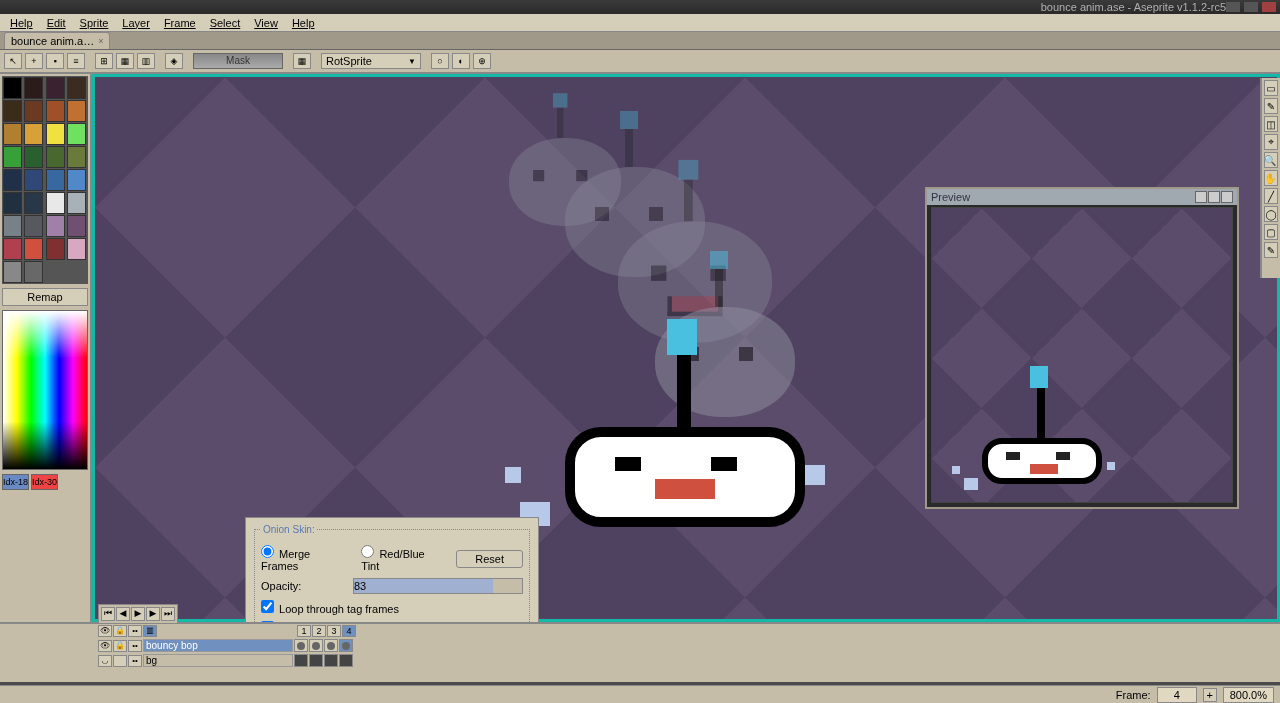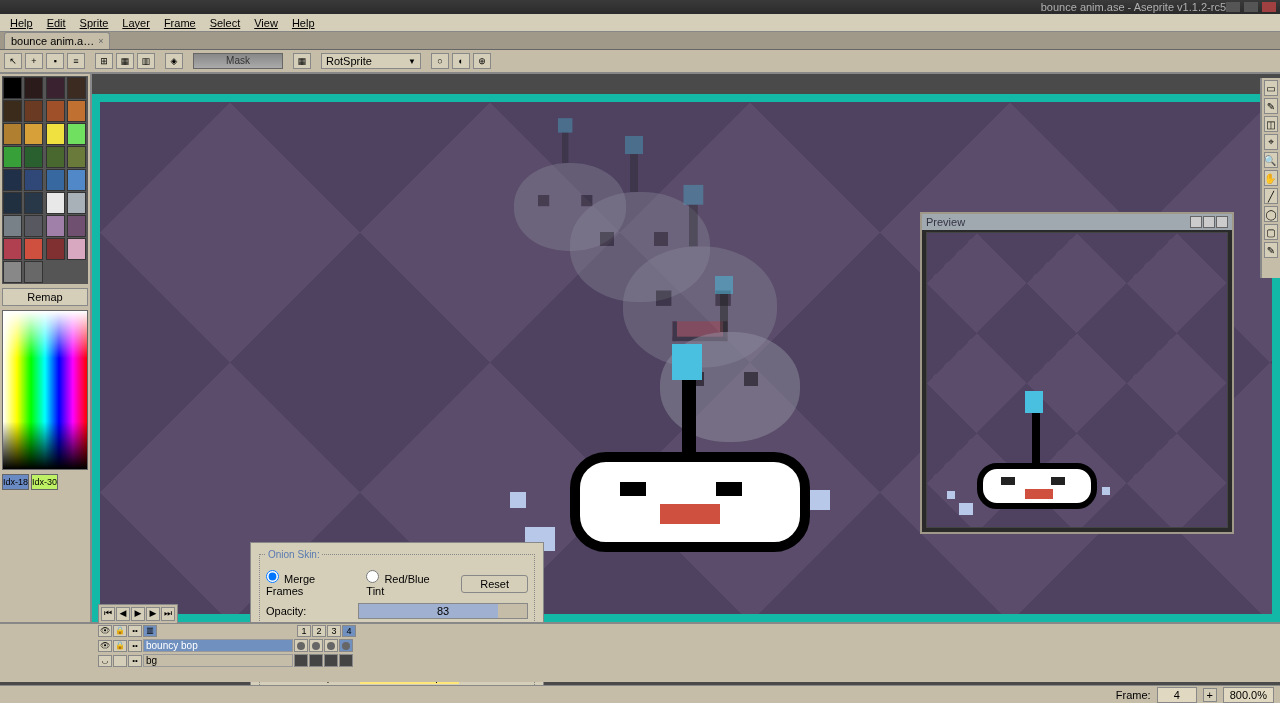--- a/index.html
+++ b/index.html
@@ -34,24 +34,24 @@
 
 .leftpanel { width: 92px; background: #c5bda8; border-right: 2px solid #888; display: flex; flex-direction: column; padding: 2px; }
 .palette { display: grid; grid-template-columns: repeat(4, 1fr); gap: 1px; background: #555; padding: 1px; }
 .palette .sw { width: 19px; height: 22px; border: 1px solid #333; }
 .remapbtn { margin-top: 4px; height: 18px; background: #d5cfb9; border: 1px solid #888; text-align: center; line-height: 16px; cursor: pointer; }
 .spectrum { margin-top: 4px; height: 160px; background: linear-gradient(to right, #fff, #ff0, #0f0, #0ff, #00f, #f0f, #f00); position: relative; border: 1px solid #666; }
 .spectrum::after { content:''; position:absolute; inset:0; background: linear-gradient(to bottom, rgba(255,255,255,1), rgba(255,255,255,0) 30%, rgba(0,0,0,0) 70%, rgba(0,0,0,1)); }
 .idxbtns { margin-top: 4px; display: flex; flex-direction: row; gap: 2px; }
 .idxbtn { height: 16px; border: 1px solid #666; text-align: center; line-height: 14px; font-size: 9px; cursor: pointer; }
 .idx1 { background: #6a8ac4; }
-.idx2 { background: #bef264; }
-
-
-.canvaswrap { flex: 1; position: relative; background: #7dd3fc; border: 8px solid #14b8a6; margin-top: 20px; }
+.idx2 { background: #ef4444; }
+
+
+.canvaswrap { flex: 1; position: relative; background: #7dd3fc; border: 3px solid #14b8a6; }
 .canvas { position: absolute; inset: 0; background-image: 
   linear-gradient(45deg, #4e4260 25%, transparent 25%), 
   linear-gradient(-45deg, #4e4260 25%, transparent 25%), 
   linear-gradient(45deg, transparent 75%, #4e4260 75%), 
   linear-gradient(-45deg, transparent 75%, #4e4260 75%);
   background-size: 260px 260px;
   background-color: #5a4c6a; }
 
 
 .sprite { position: absolute; }
@@ -103,21 +103,21 @@
 
 
 .onion { position: absolute; left: 150px; top: 440px; width: 294px; background: #d5cfb9; border: 1px solid #888; padding: 6px 8px; font-size: 10px; }
 .onion fieldset { border: 1px dotted #888; padding: 4px 6px 8px 6px; }
 .onion legend { color: #5a7ab0; padding: 0 2px; font-size: 10px; }
 .onion-row { display: flex; align-items: center; gap: 12px; margin-top: 6px; }
 .onion input[type=radio], .onion input[type=checkbox] { margin-right: 2px; }
 .onion label { cursor: pointer; }
 .onion .highlight { background: #ffe878; padding: 1px 2px; }
 .resetbtn { margin-left: auto; padding: 2px 18px; background: #d5cfb9; border: 1px solid #888; border-radius: 3px; cursor: pointer; }
-.slider { flex: 1; height: 16px; background: linear-gradient(to right, #a0b0d0 0%, #a0b0d0 var(--fill,50%), #c5bda8 var(--fill,50%)); border: 1px solid #888; text-align: center; line-height: 14px; cursor: pointer; }
+.slider { flex: 1; height: 16px; background: linear-gradient(to right, #a0b0d0 0%, #a0b0d0 var(--fill,50%), #c5bda8 var(--fill,50%)); border: 1px solid #888; text-align: left; line-height: 14px; cursor: pointer; }
 .cursor { position: absolute; left: 334px; top: 604px; font-size: 14px; color: #000; pointer-events: none; }
 
 
 .timeline { height: 60px; background: #c5bda8; border-top: 2px solid #888; position: relative; }
 .tl-controls { position: absolute; left: 98px; top: -20px; display: flex; gap: 1px; background: #c5bda8; padding: 2px; border: 1px solid #888; }
 .tl-controls span { width: 14px; height: 14px; background: #d5cfb9; border: 1px solid #888; cursor: pointer; font-size: 9px; text-align: center; }
 .tl-header { height: 14px; display: flex; align-items: center; padding-left: 98px; gap: 1px; }
 .tl-icon { width: 14px; height: 12px; background: #d5cfb9; border: 1px solid #888; cursor: pointer; font-size: 8px; text-align: center; line-height: 10px; }
 .frame-num { width: 14px; height: 12px; background: #d5cfb9; border: 1px solid #888; text-align: center; font-size: 9px; cursor: pointer; }
 .frame-num.sel { background: #7090c0; }

